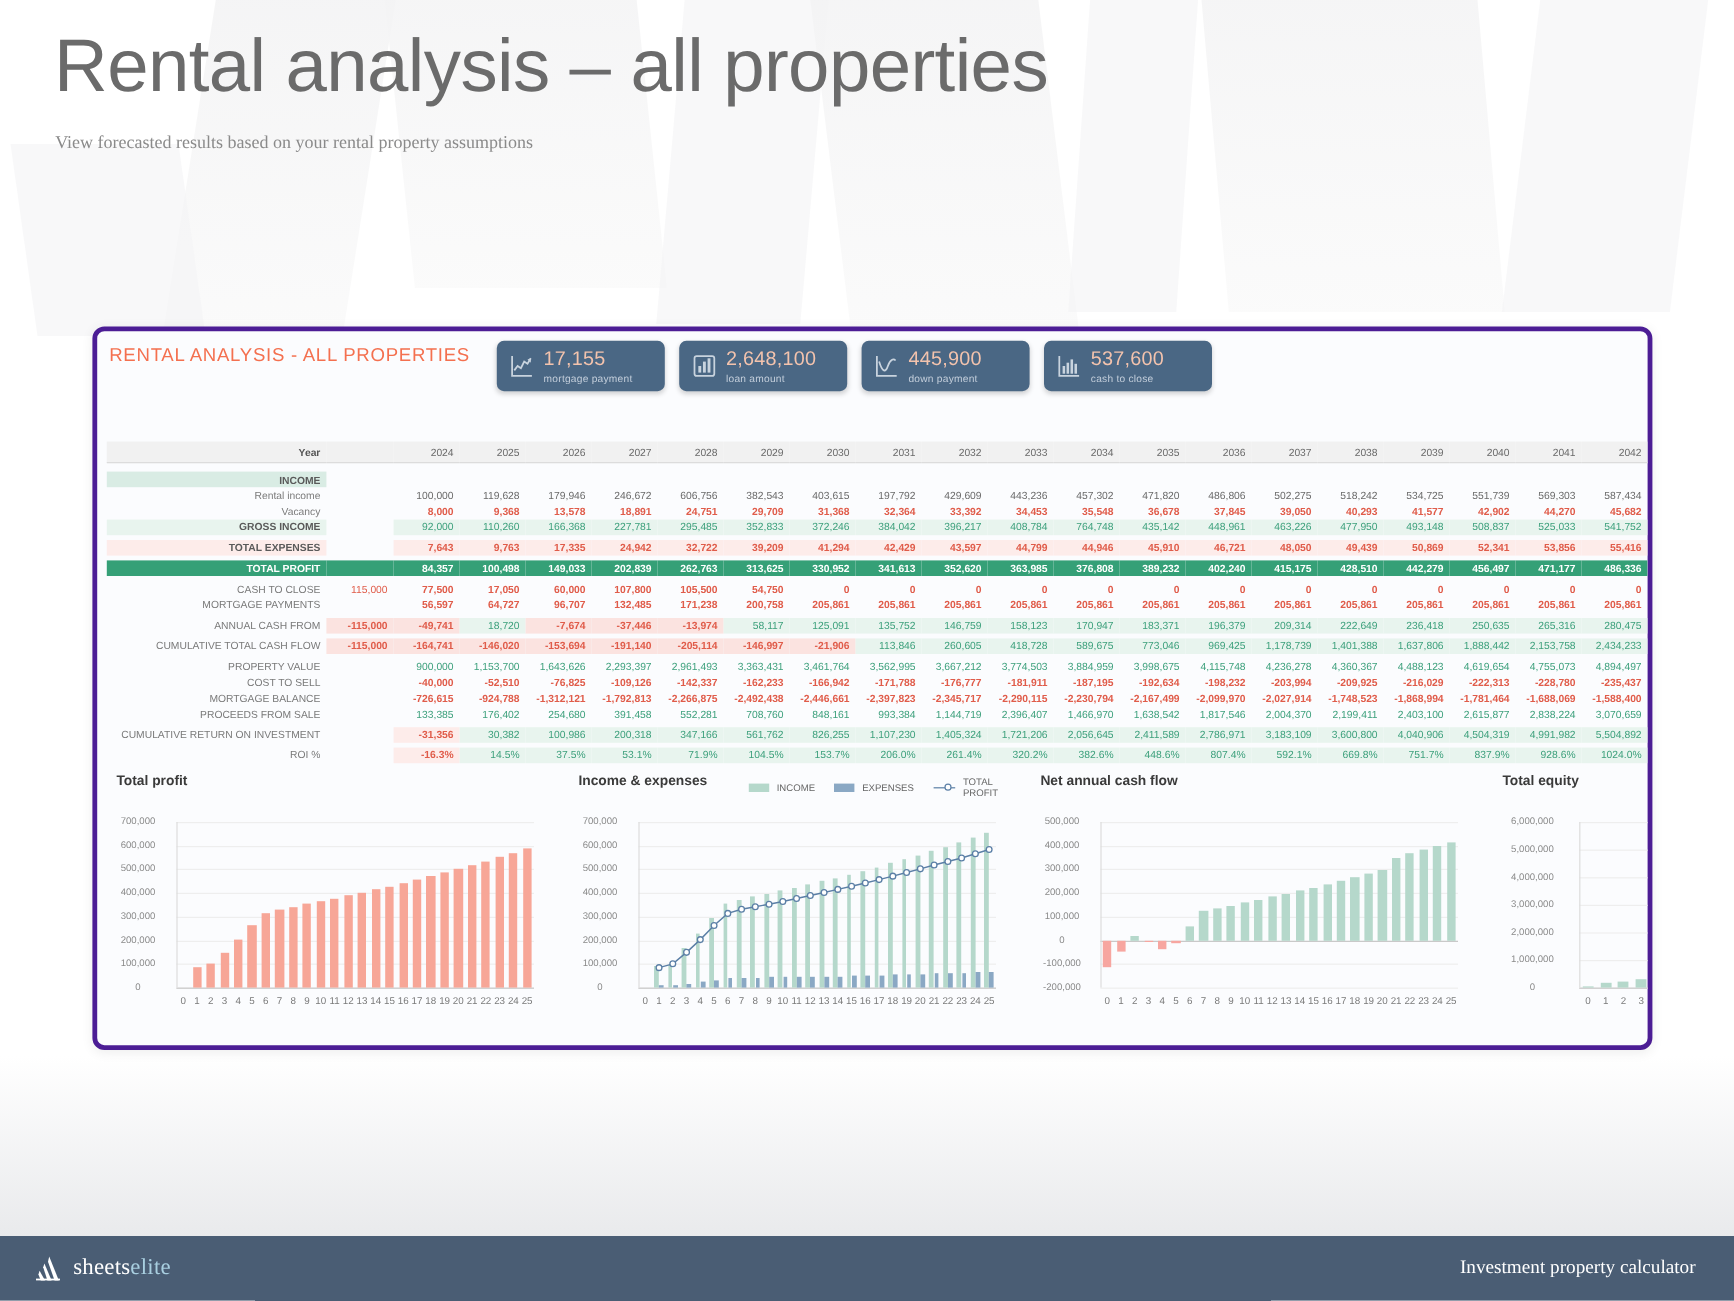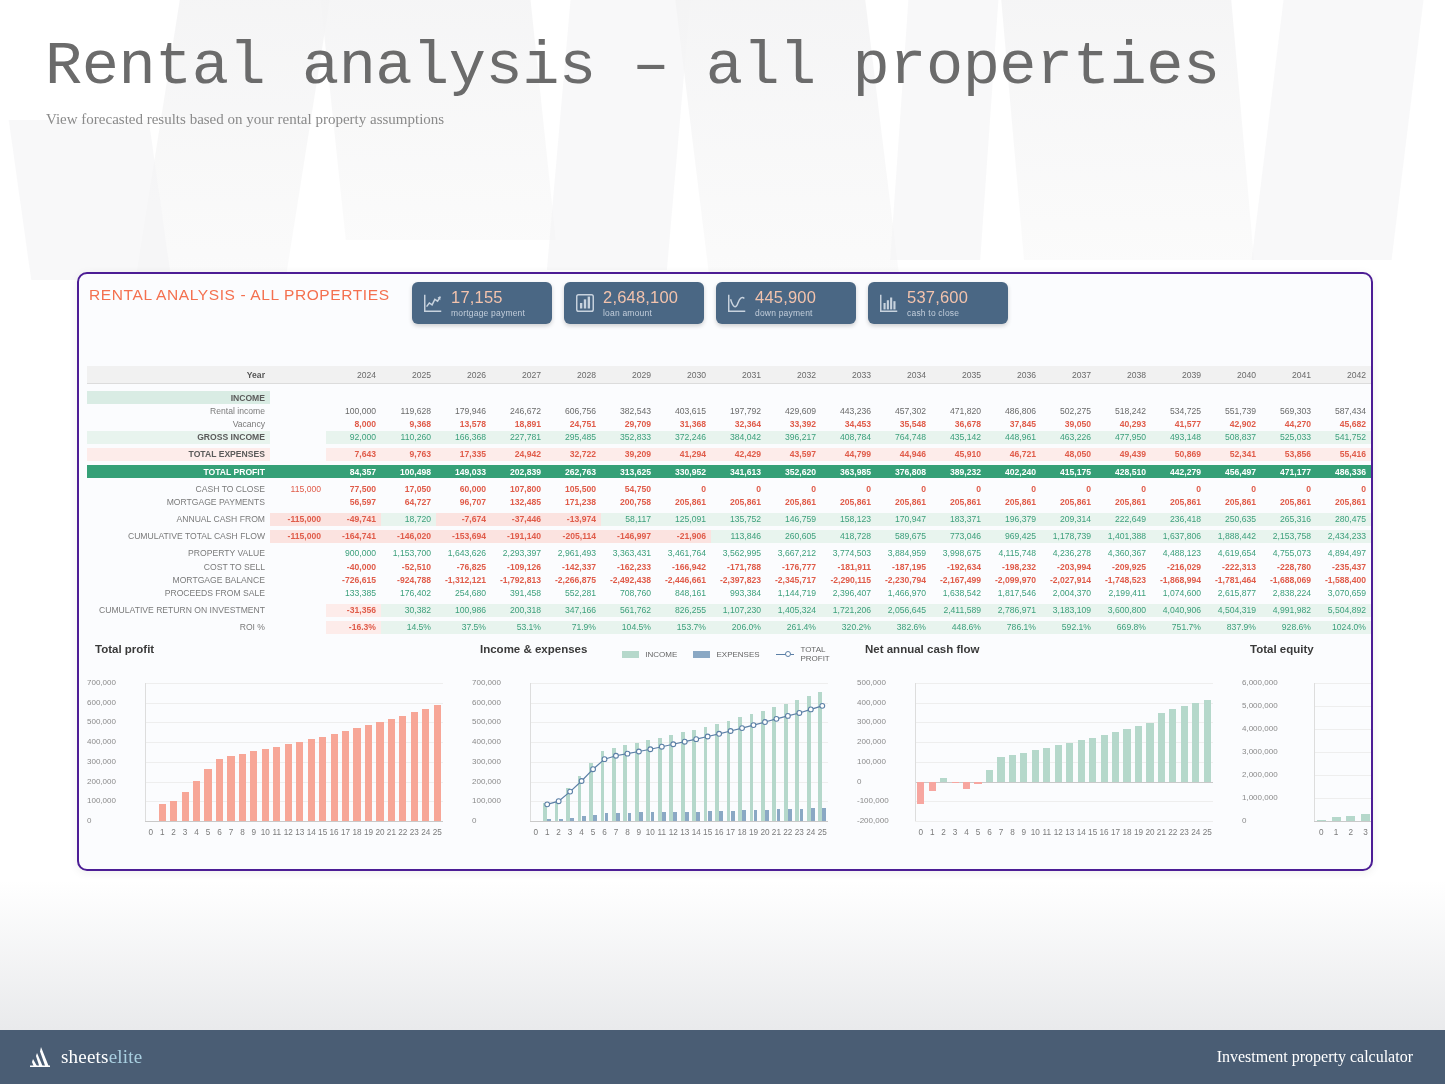--- a/index.html
+++ b/index.html
@@ -10,33 +10,33 @@
   }
   
   .bg-texture{position:absolute;left:0;top:0;width:1445px;height:1030px;overflow:hidden;z-index:0;}
   .bg-texture .sh{position:absolute;background:linear-gradient(180deg,#f2f2f3 0%, #fafafa 100%);opacity:.85;}
   .bg-texture .sh2{position:absolute;background:#f4f4f5;opacity:.6;}
   .bg-bottomfade{position:absolute;left:0;top:880px;width:1445px;height:150px;
       background:linear-gradient(180deg,rgba(245,245,247,0) 0%, #e9eaec 100%);}
 
   
   .page-title{
-    position:absolute;left:45px;top:36px;
-    font-family:Liberation Mono, monospace;
+    position:absolute;left:45px;top:25px;
+    font-family:Liberation Sans, sans-serif;
     font-size:62px;color:#6b6b6b;letter-spacing:-.5px;line-height:1;z-index:5;font-weight:400;
   }
   .page-sub{
     position:absolute;left:46px;top:111px;z-index:5;
     font-size:15px;color:#8a8a8a;font-family:"Liberation Serif", serif;
   }
 
   
   .panel{
     position:absolute;left:77px;top:272px;width:1292px;height:595px;
-    background:#fbfcfe;border:2px solid #4c1d95;border-radius:10px;
+    background:#fbfcfe;border:4px solid #4c1d95;border-radius:10px;
     box-shadow:0 2px 10px rgba(0,0,0,.07);z-index:4;overflow:hidden;
   }
   .panel-title{
     position:absolute;left:10px;top:12px;font-size:15.5px;color:#f4704f;letter-spacing:.6px;
     font-weight:400;
   }
 
   
   .kpi-row{position:absolute;left:333px;top:8px;display:flex;gap:12px;}
   .kpi{
@@ -73,21 +73,21 @@
   .txt-red{color:#e05c4a;font-weight:bold;}
   .txt-red-n{color:#e05c4a;}
   .txt-teal{color:#3da07c;}
   .txt-grey{color:#6a6a6a;}
 
   
   .charts{position:absolute;left:0;top:369px;width:1292px;height:222px;}
   .chart-box{position:absolute;top:0;height:210px;}
   .chart-title{font-size:11.5px;font-weight:bold;color:#3a3a3a;margin:0 0 6px 8px;}
   .plot{position:relative;}
-  .ax-lbl{position:absolute;font-size:8px;color:#8a8a8a;text-align:left;white-space:nowrap;}
+  .ax-lbl{position:absolute;font-size:8px;color:#8a8a8a;text-align:center;white-space:nowrap;}
   .gridline{position:absolute;height:1px;background:#eeeeee;}
   .axisline{position:absolute;background:#d8d8d8;}
   .bar{position:absolute;bottom:0;}
   .xtick{position:absolute;font-size:8.2px;color:#7a7a7a;text-align:center;}
   .legend{position:absolute;display:flex;align-items:center;gap:6px;font-size:8px;color:#666;}
   .lg-sw{width:22px;height:7px;display:inline-block;}
   .lg-line{width:24px;height:1px;background:#5b7fa6;position:relative;display:inline-block;}
   .lg-line:after{content:"";position:absolute;left:9px;top:-2.5px;width:4px;height:4px;
      border:1px solid #5b7fa6;background:#fff;border-radius:50%;}
 
@@ -542,21 +542,21 @@
             <td class="cy txt-teal">708,760</td>
             <td class="cy txt-teal">848,161</td>
             <td class="cy txt-teal">993,384</td>
             <td class="cy txt-teal">1,144,719</td>
             <td class="cy txt-teal">2,396,407</td>
             <td class="cy txt-teal">1,466,970</td>
             <td class="cy txt-teal">1,638,542</td>
             <td class="cy txt-teal">1,817,546</td>
             <td class="cy txt-teal">2,004,370</td>
             <td class="cy txt-teal">2,199,411</td>
-            <td class="cy txt-teal">1,074,600</td>
+            <td class="cy txt-teal">2,403,100</td>
             <td class="cy txt-teal">2,615,877</td>
             <td class="cy txt-teal">2,838,224</td>
             <td class="cy txt-teal">3,070,659</td>
             <td class="cy txt-teal">3,313,453</td>
           </tr>
           <tr class="spacer-sm">
             <td colspan="23"></td>
           </tr>
           <tr>
             <td class="c-lab lab-caps">CUMULATIVE RETURN ON INVESTMENT</td>
@@ -593,21 +593,21 @@
             <td class="cy fill-mint-lite txt-teal">37.5%</td>
             <td class="cy fill-mint-lite txt-teal">53.1%</td>
             <td class="cy fill-mint-lite txt-teal">71.9%</td>
             <td class="cy fill-mint-lite txt-teal">104.5%</td>
             <td class="cy fill-mint-lite txt-teal">153.7%</td>
             <td class="cy fill-mint-lite txt-teal">206.0%</td>
             <td class="cy fill-mint-lite txt-teal">261.4%</td>
             <td class="cy fill-mint-lite txt-teal">320.2%</td>
             <td class="cy fill-mint-lite txt-teal">382.6%</td>
             <td class="cy fill-mint-lite txt-teal">448.6%</td>
-            <td class="cy fill-mint-lite txt-teal">786.1%</td>
+            <td class="cy fill-mint-lite txt-teal">807.4%</td>
             <td class="cy fill-mint-lite txt-teal">592.1%</td>
             <td class="cy fill-mint-lite txt-teal">669.8%</td>
             <td class="cy fill-mint-lite txt-teal">751.7%</td>
             <td class="cy fill-mint-lite txt-teal">837.9%</td>
             <td class="cy fill-mint-lite txt-teal">928.6%</td>
             <td class="cy fill-mint-lite txt-teal">1024.0%</td>
             <td class="cy fill-mint-lite txt-teal">1124.2%</td>
           </tr>
         </tbody>
     </table>

